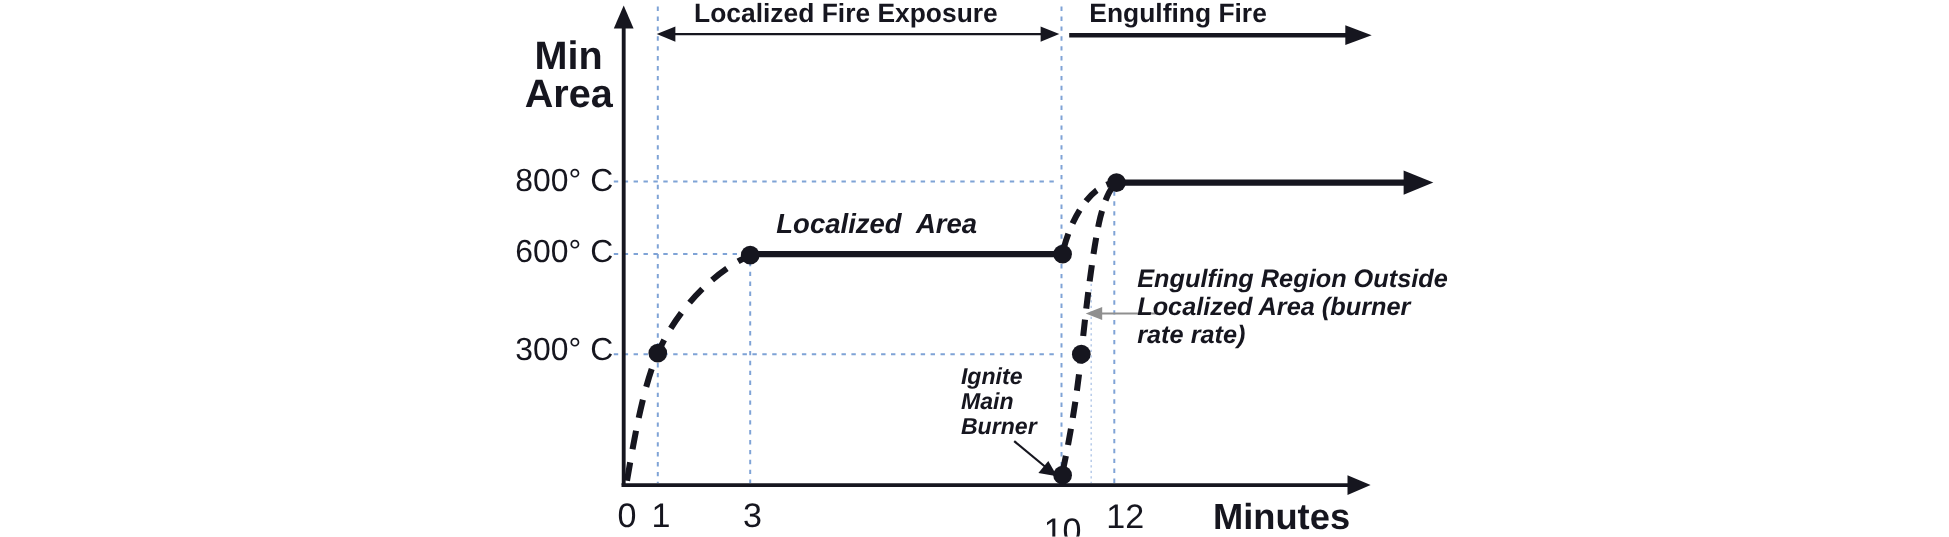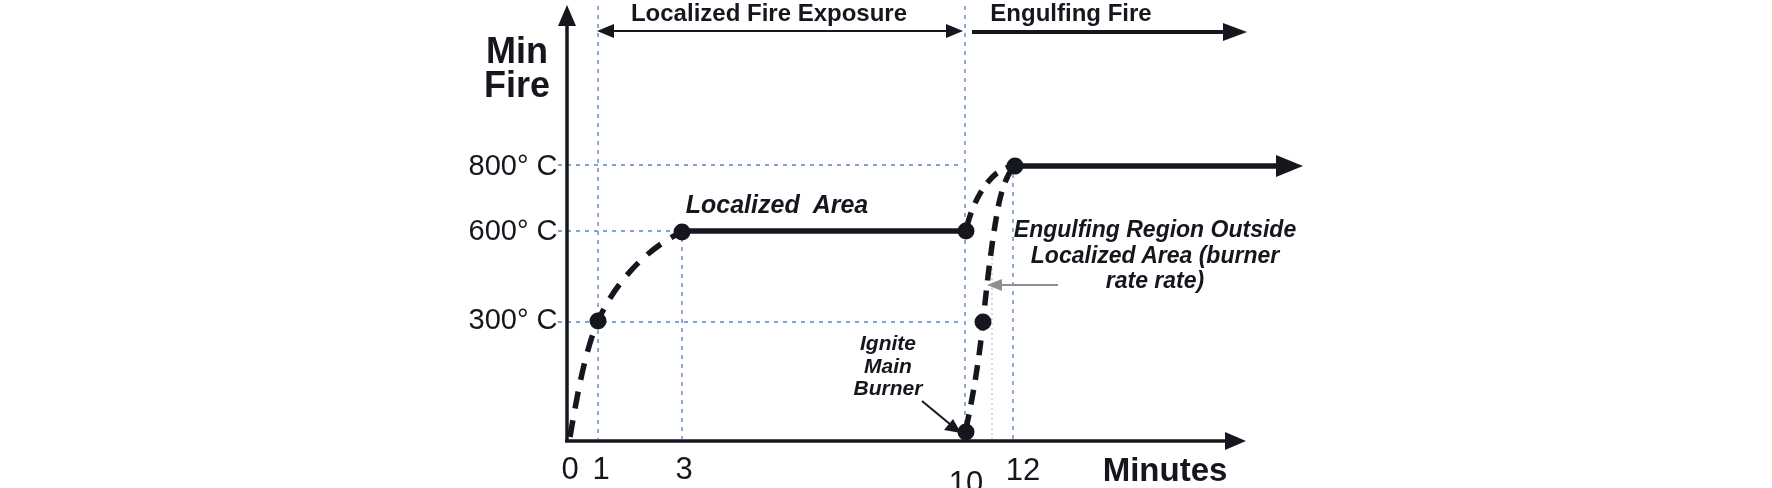--- a/index.html
+++ b/index.html
@@ -12,21 +12,21 @@
     font-family: "Liberation Sans", sans-serif;
     color: #16161f;
   }
   #plot-svg { position: absolute; left: 0; top: 0; }
   .lbl { position: absolute; transform: translate(-50%, -50%); white-space: nowrap; }
   .axis-title { font-size: 36px; font-weight: 700; text-align: center; line-height: 34px; }
   .phase-title { font-size: 24px; font-weight: 700; }
   .ytick { font-size: 29px; font-weight: 400; }
   .xtick { font-size: 31px; font-weight: 400; }
   .xaxis-title { font-size: 33px; font-weight: 700; }
-  .note { font-style: italic; font-weight: 700; text-align: center; }
+  .note { font-style: italic; font-weight: 700; text-align: left; margin-left: 20px; }
   .note-localized { font-size: 25px; word-spacing: 7px; }
   .note-engulfing { font-size: 23px; line-height: 25.5px; }
   .note-ignite { font-size: 21px; line-height: 22.5px; }
 </style>
 </head>
 <body>
 
 <div id="stage">
 
   <svg id="plot-svg" width="1772" height="488" viewBox="0 0 1772 488">
@@ -72,21 +72,21 @@
     </g>
 
     <line x1="1058" y1="285" x2="999" y2="285" stroke="#8f8f8f" stroke-width="2"></line>
     <polygon points="987,285 1002,279 1002,291" fill="#8f8f8f"></polygon>
     <line x1="922" y1="401" x2="951" y2="425" stroke="#16161f" stroke-width="2"></line>
     <polygon points="961,433 944,430 953,419" fill="#16161f"></polygon>
   </svg>
 
   <div class="lbl axis-title" style="left:517px; top:68px;">
     <div>Min</div>
-    <div>Fire</div>
+    <div>Area</div>
   </div>
 
   <div class="lbl phase-title" style="left:769px; top:13px;">Localized Fire Exposure</div>
   <div class="lbl phase-title" style="left:1071px; top:13px;">Engulfing Fire</div>
 
   <div class="lbl ytick" style="left:513px; top:165px;">800° C</div>
   <div class="lbl ytick" style="left:513px; top:230px;">600° C</div>
   <div class="lbl ytick" style="left:513px; top:319px;">300° C</div>
 
   <div class="lbl xtick" style="left:570px; top:469px;">0</div>
@@ -98,19 +98,19 @@
   <div class="lbl xaxis-title" style="left:1165px; top:470px;">Minutes</div>
 
   <div class="lbl note note-localized" style="left:777px; top:204px;">Localized Area</div>
 
   <div class="lbl note note-ignite" style="left:888px; top:366px;">
     <div>Ignite</div>
     <div>Main</div>
     <div>Burner</div>
   </div>
 
-  <div class="lbl note note-engulfing" style="left:1155px; top:255px;font-style:italic;">
+  <div class="lbl note note-engulfing" style="left:1155px; top:279px;font-style:italic;">
     <div>Engulfing Region Outside</div>
     <div>Localized Area (burner</div>
     <div>rate rate)</div>
   </div>
 
 </div>
 
 </body></html>

